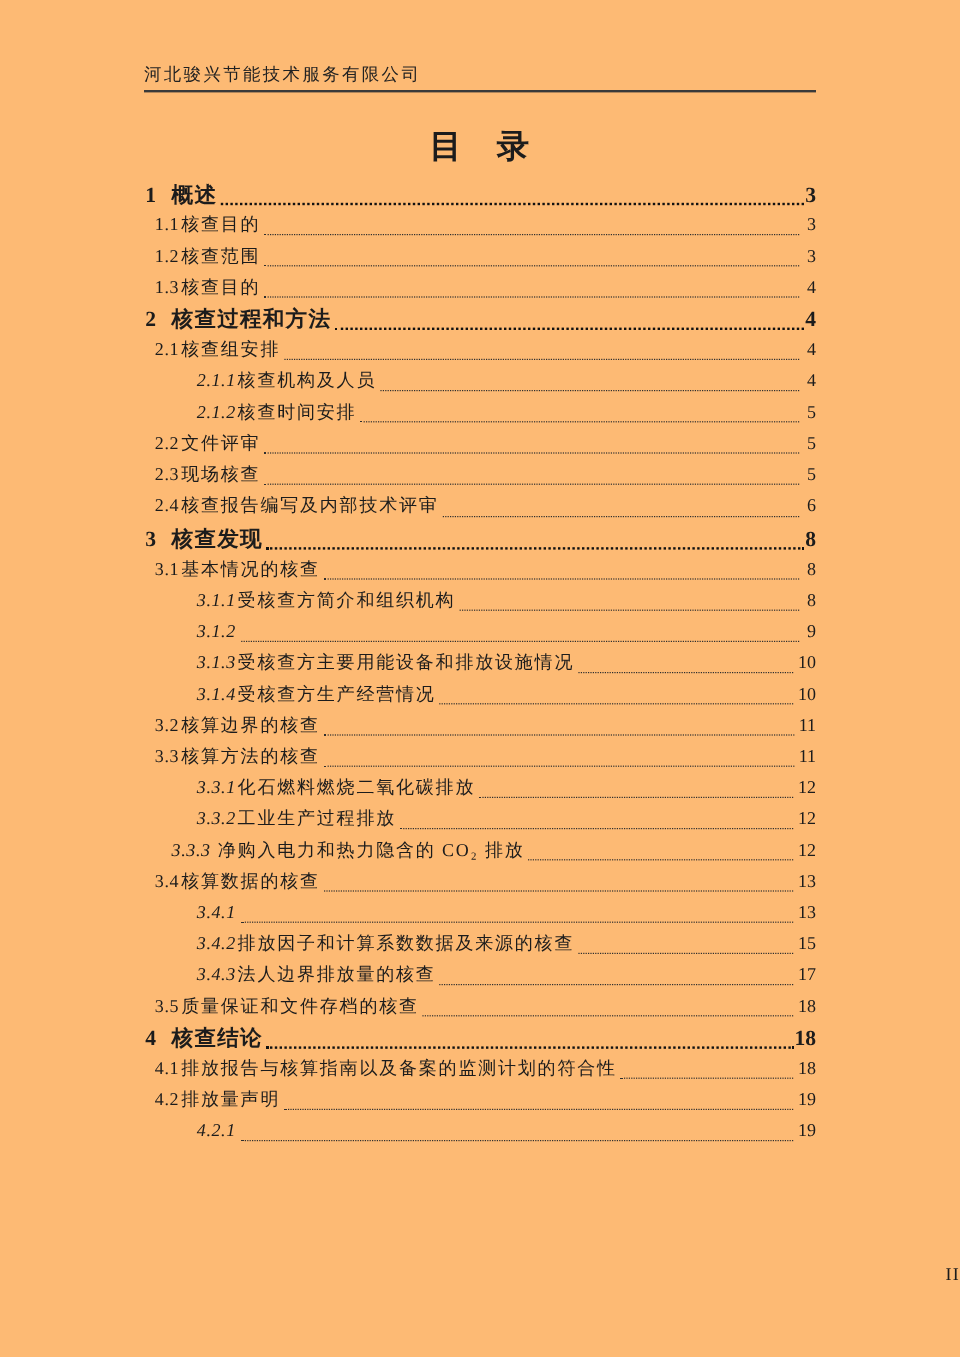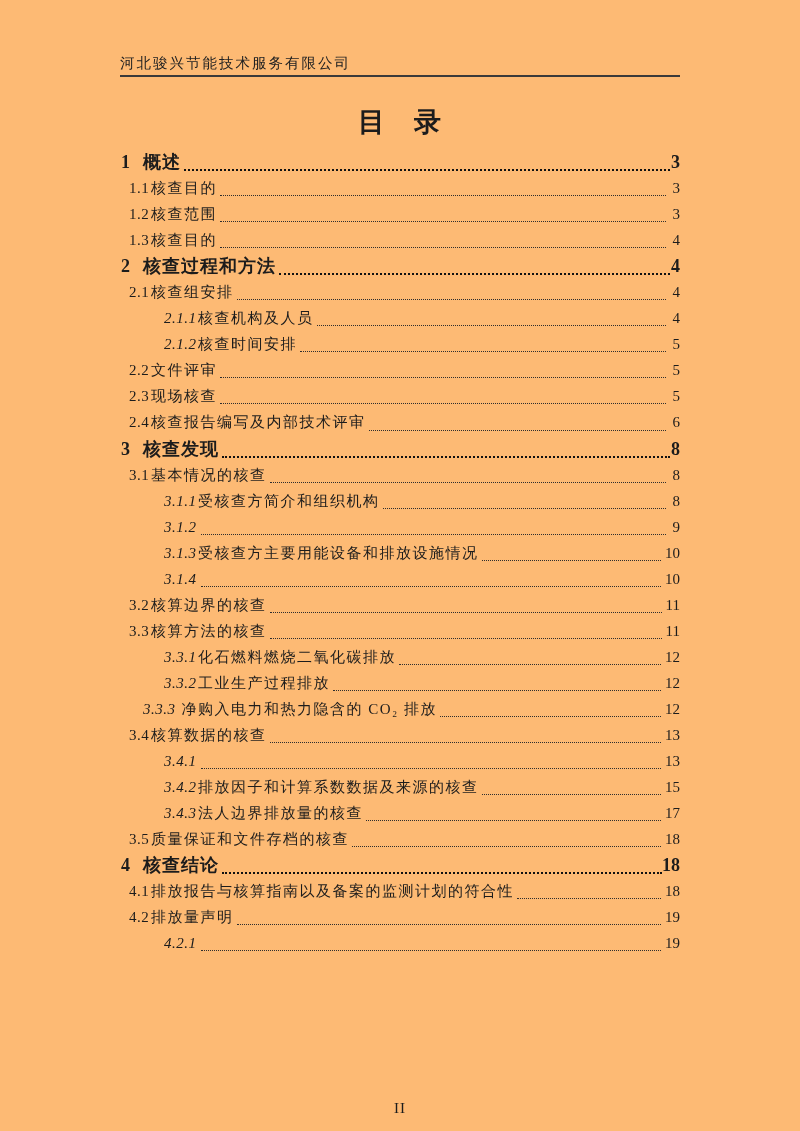--- a/index.html
+++ b/index.html
@@ -104,24 +104,24 @@
 
   .level-3 { padding-left: 44px; }
   .level-3 .toc-num { width: 34px; font-style: italic; }
 
   .toc-row.tight { padding-left: 23px; }
   .tight .toc-num { width: auto; margin-right: 6px; text-align: center; }
 
   
   .footer {
     position: absolute;
-    top: 1100px;
+    top: 1055px;
     left: 0;
     width: 100%;
-    text-align: center;
+    text-align: right;
     font-size: 15px;
     letter-spacing: 1px;
   }
 </style>
 </head>
 <body>
 
 <div class="page">
 
   <div class="header">
@@ -238,20 +238,21 @@
 
   <div class="toc-row level-3">
     <span class="toc-num">3.1.3</span>
     <span class="toc-label">受核查方主要用能设备和排放设施情况</span>
     <span class="toc-dots"></span>
     <span class="toc-page">10</span>
   </div>
 
   <div class="toc-row level-3">
     <span class="toc-num">3.1.4</span>
+    <span class="toc-label">受核查方生产经营情况</span>
     <span class="toc-dots"></span>
     <span class="toc-page">10</span>
   </div>
 
   <div class="toc-row level-2">
     <span class="toc-num">3.2</span>
     <span class="toc-label">核算边界的核查</span>
     <span class="toc-dots"></span>
     <span class="toc-page">11</span>
   </div>

